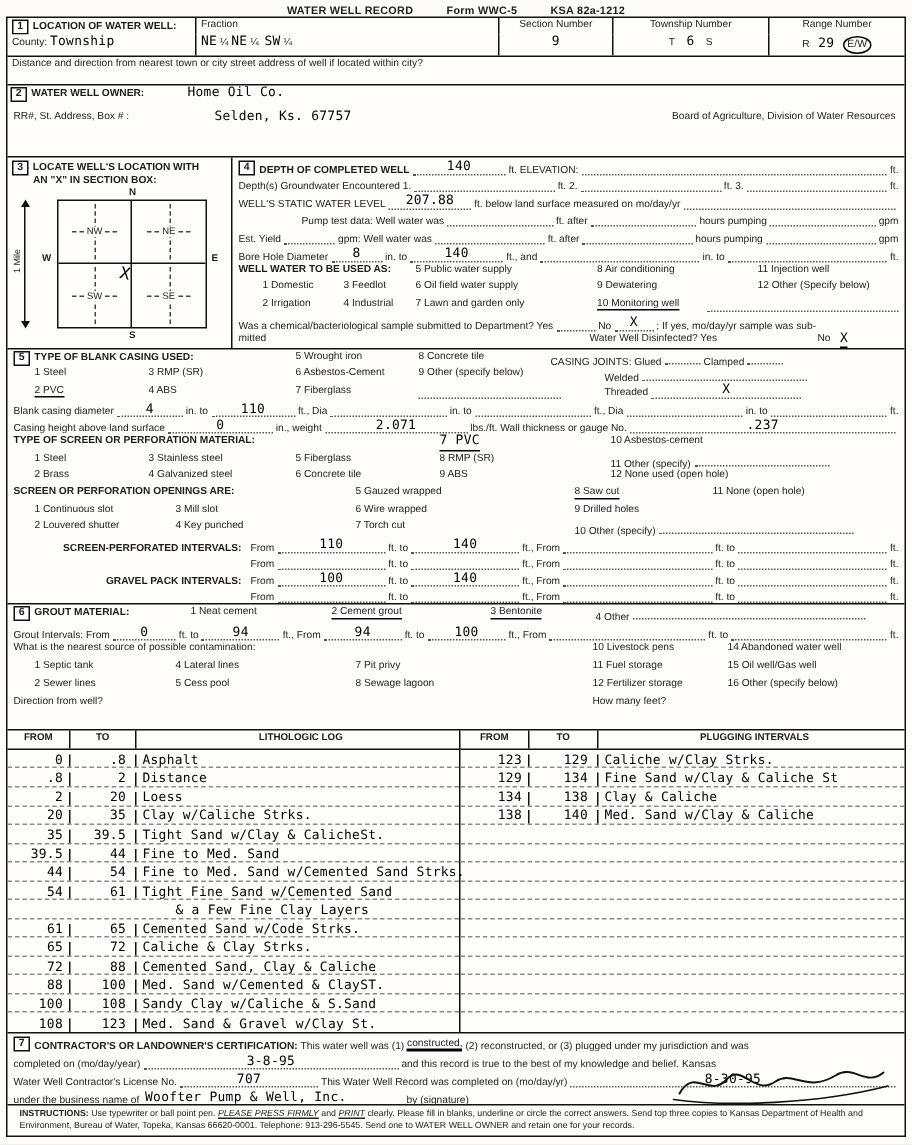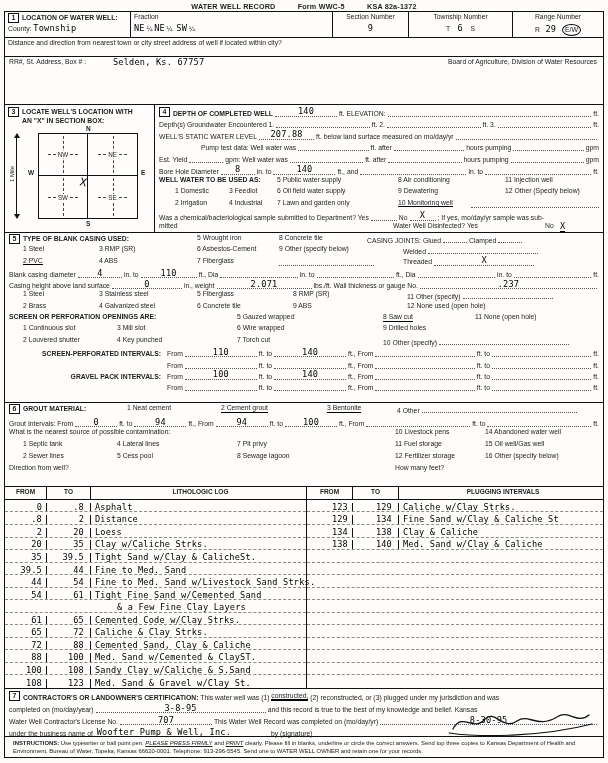--- a/index.html
+++ b/index.html
@@ -98,21 +98,21 @@
   .instr { padding:2px 8px 0; font-size:5.9px; line-height:1.4; color:#222;}
   .uu { text-decoration:underline; font-style:italic; }
 </style>
 </head>
 <body>
 
 <div class="page">
   <div class="topline">
     <span class="b">WATER WELL RECORD</span>
     <span>Form WWC-5</span>
-    <span>KSA 82a-1372</span>
+    <span>KSA 82a-1212</span>
   </div>
 
   <div class="wrap">
 
     <div class="sec">
       <div class="s1r hr1">
         <div class="s1c c1"><span class="sn">1</span><span class="b">LOCATION OF WATER WELL:</span></div>
         <div class="s1c c2">Fraction</div>
         <div class="s1c c3">Section Number</div>
         <div class="s1c c4">Township Number</div>
@@ -138,22 +138,26 @@
           <span>R</span>&nbsp;&nbsp;
           <span class="v">29</span>&nbsp;&nbsp;
           <span class="circ">E/W</span>
         </div>
       </div>
       <div class="distq">Distance and direction from nearest town or city street address of well if located within city?</div>
     </div>
 
     <div class="sec s2">
       <div class="aline">
+        <span style="left:2px"><span class="sn">2</span><span class="b">WATER WELL OWNER:</span></span>
+        <span class="v" style="left:120px">Home Oil Co.</span>
+      </div>
+      <div class="aline">
         <span style="left:4px">RR#, St. Address, Box # :</span>
-        <span class="v" style="left:108px">Selden, Ks. 67757</span>
+        <span class="v" style="left:138px">Selden, Ks. 67757</span>
         <span style="right:6px">Board of Agriculture, Division of Water Resources</span>
       </div>
     </div>
 
     <div class="sec s34">
       <div class="s3">
         <div class="b"><span class="sn">3</span><span>LOCATE WELL'S LOCATION WITH</span></div>
         <div class="b" style="padding-left:14px">AN "X" IN SECTION BOX:</div>
         <div class="diagwrap">
           <span class="cp n">N</span>
@@ -322,20 +326,25 @@
       </div>
       <div class="fline">
         <span>Casing height above land surface</span>
         <span class="fl" style="width:70px"><span class="v">0</span></span>
         <span>in., weight</span>
         <span class="fl" style="width:95px"><span class="v">2.071</span></span>
         <span>lbs./ft. Wall thickness or gauge No.</span>
         <span class="fl gr"><span class="v">.237</span></span>
       </div>
       <div class="aline">
+        <span style="left:4px" class="b">TYPE OF SCREEN OR PERFORATION MATERIAL:</span>
+        <span style="left:288px" class="u v" style2="">7 PVC</span>
+        <span style="left:402px">10 Asbestos-cement</span>
+      </div>
+      <div class="aline">
         <span style="left:18px">1 Steel</span>
         <span style="left:94px">3 Stainless steel</span>
         <span style="left:192px">5 Fiberglass</span>
         <span style="left:288px">8 RMP (SR)</span>
         <span style="left:402px"><span>11 Other (specify)</span><span class="fl" style="width:90px"></span></span>
       </div>
       <div class="aline">
         <span style="left:18px">2 Brass</span>
         <span style="left:94px">4 Galvanized steel</span>
         <span style="left:192px">6 Concrete tile</span>
@@ -492,36 +501,36 @@
             <span class="cl v">Tight Sand w/Clay &amp; CalicheSt.</span>
           </div>
         <div class="trow">
             <span class="cf v">39.5</span>
             <span class="ct v">44</span>
             <span class="cl v">Fine to Med. Sand</span>
           </div>
         <div class="trow">
             <span class="cf v">44</span>
             <span class="ct v">54</span>
-            <span class="cl v">Fine to Med. Sand w/Livestock Sand Strks.</span>
+            <span class="cl v">Fine to Med. Sand w/Cemented Sand Strks.</span>
           </div>
         <div class="trow">
             <span class="cf v">54</span>
             <span class="ct v">61</span>
             <span class="cl v">Tight Fine Sand w/Cemented Sand</span>
           </div>
         <div class="trow">
             <span class="cf v"></span>
             <span class="ct v"></span>
             <span class="cl v indent">&amp; a Few Fine Clay Layers</span>
           </div>
         <div class="trow">
             <span class="cf v">61</span>
             <span class="ct v">65</span>
-            <span class="cl v">Cemented Code w/Clay Strks.</span>
+            <span class="cl v">Cemented Sand w/Code Strks.</span>
           </div>
         <div class="trow">
             <span class="cf v">65</span>
             <span class="ct v">72</span>
             <span class="cl v">Caliche &amp; Clay Strks.</span>
           </div>
         <div class="trow">
             <span class="cf v">72</span>
             <span class="ct v">88</span>
             <span class="cl v">Cemented Sand, Clay &amp; Caliche</span>

